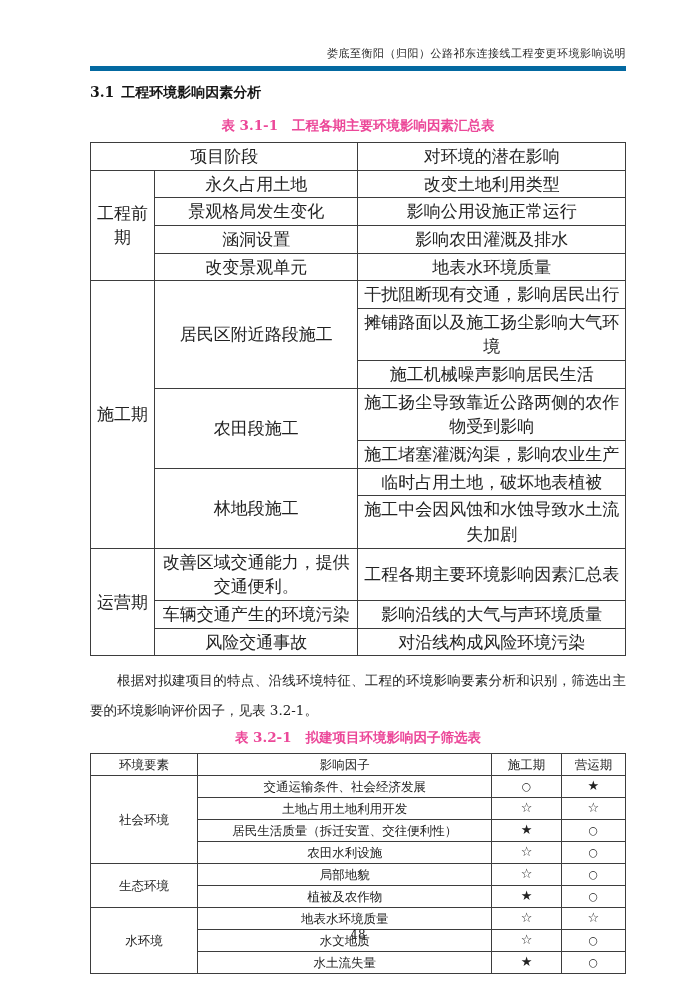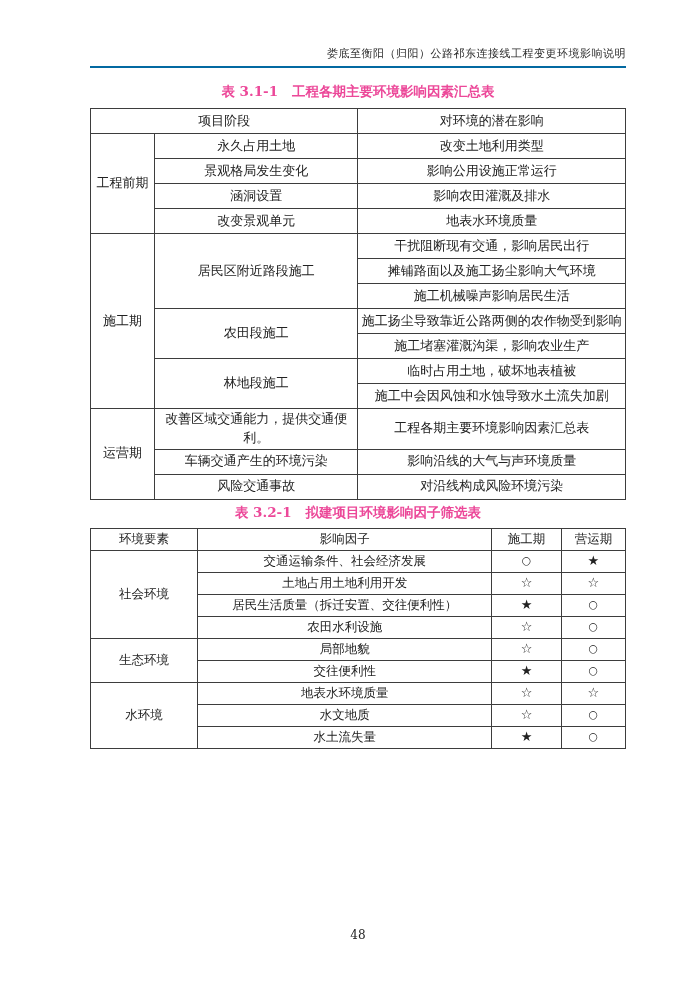--- a/index.html
+++ b/index.html
@@ -11,21 +11,21 @@
     box-sizing:border-box;
     padding:0 74px 0 90px;
     font-family:"DejaVu Serif","Liberation Serif",serif;
     color:#1f1f1f;
     overflow:hidden;
   }
   
   .page-header{
     margin-top:46px;
     padding-bottom:5px;
-    border-bottom:2px solid #0369a1;
+    border-bottom:5px solid #0369a1;
     text-align:right;
     font-size:11px;
     letter-spacing:.5px;
     color:#2a2a2a;
   }
   
   .h1{margin-top:22px;font-size:15px;font-weight:bold;color:#161616;}
   .h1 .num{margin-right:16px;}
   .h2{margin-top:13px;font-size:14px;font-weight:bold;color:#161616;}
   .h2 .num{margin-right:7px;}
@@ -46,21 +46,21 @@
     font-weight:bold;
     color:#ec4899;
   }
   .caption .cap-label{margin-right:14px;}
   .caption.second{margin-top:4px;margin-bottom:6px;}
   
   table{
     width:100%;
     border-collapse:collapse;
     table-layout:fixed;
-    font-size:13px;
+    font-size:17px;
     color:#222;
   }
   th,td{
     border:1px solid #3d3d3d;
     text-align:center;
     vertical-align:middle;
     padding:1px 3px;
     font-weight:normal;
     line-height:1.45;
   }
@@ -83,20 +83,23 @@
 </head>
 <body>
 
 <div class="page">
 
   <div class="page-header">
     <span>娄底至衡阳（归阳）公路祁东连接线工程变更环境影响说明</span>
   </div>
 
 
+  <div class="h2">
+    <span class="num">3.1</span><span>工程环境影响因素分析</span>
+  </div>
 
 
   <div class="caption">
     <span class="cap-label">表 3.1-1</span><span>工程各期主要环境影响因素汇总表</span>
   </div>
 
   <table class="t1">
     <colgroup>
         <col style="width:12%">
         <col style="width:38%">
@@ -159,20 +162,21 @@
       <td>影响沿线的大气与声环境质量</td>
     </tr>
     <tr>
       <td>风险交通事故</td>
       <td>对沿线构成风险环境污染</td>
     </tr>
   </tbody>
     </table>
 
 
+  <p class="para">根据对拟建项目的特点、沿线环境特征、工程的环境影响要素分析和识别，筛选出主要的环境影响评价因子，见表 3.2-1。</p>
 
   <div class="caption second">
     <span class="cap-label">表 3.2-1</span><span>拟建项目环境影响因子筛选表</span>
   </div>
 
   <table class="t2">
     <colgroup>
         <col style="width:20%">
         <col style="width:55%">
         <col style="width:13%">
@@ -206,21 +210,21 @@
       <td class="mark-star">☆</td>
       <td class="mark-open">○</td>
     </tr>
     <tr>
       <td rowspan="2">生态环境</td>
       <td>局部地貌</td>
       <td class="mark-star">☆</td>
       <td class="mark-open">○</td>
     </tr>
     <tr>
-      <td>交往便利性</td>
+      <td>植被及农作物</td>
       <td class="mark-star">★</td>
       <td class="mark-open">○</td>
     </tr>
     <tr>
       <td rowspan="3">水环境</td>
       <td>地表水环境质量</td>
       <td class="mark-star">☆</td>
       <td class="mark-star">☆</td>
     </tr>
     <tr>

